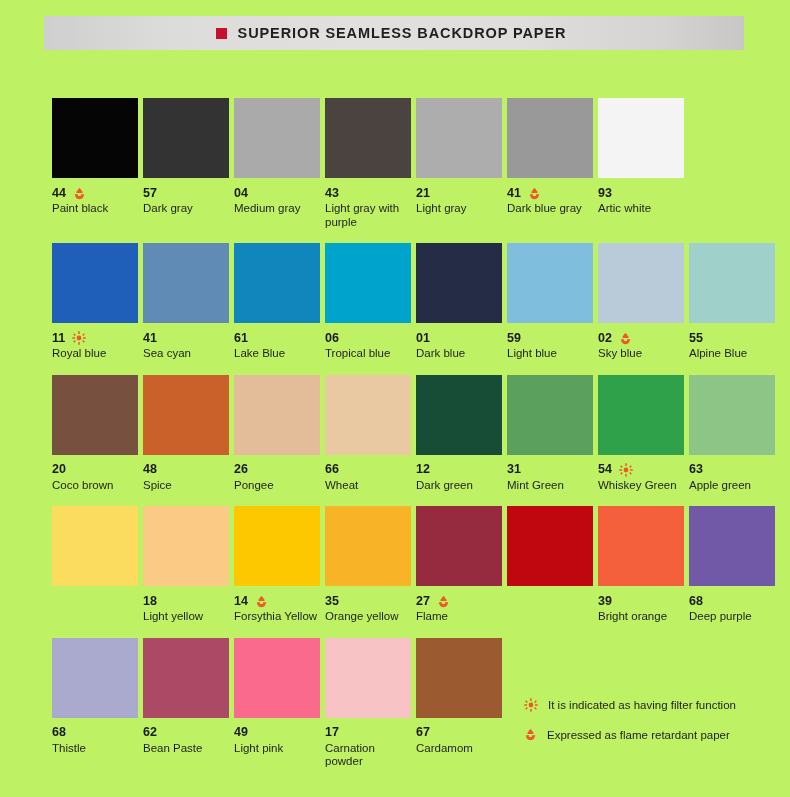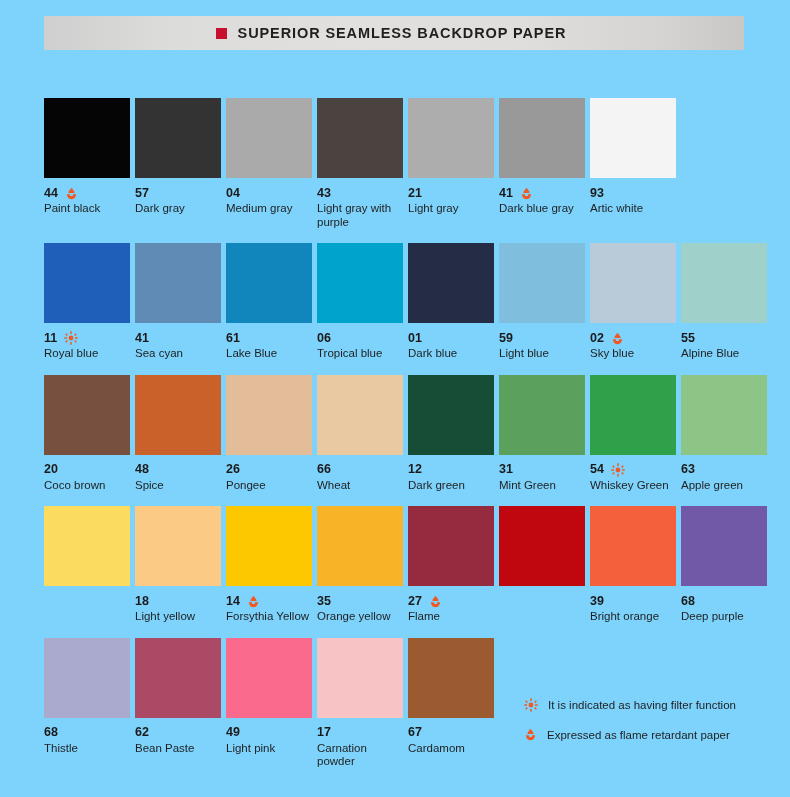--- a/index.html
+++ b/index.html
@@ -10,21 +10,21 @@
     width: 790px;
     height: 797px;
     background: #ffffff;
     font-family: "Liberation Sans", sans-serif;
     overflow: hidden;
   }
   .page {
     position: relative;
     width: 790px;
     height: 797px;
-    background: #7dd3fc;
+    background: #bef264;
   }
 
   
   .header-bar {
     position: absolute;
     left: 44px;
     top: 16px;
     width: 700px;
     height: 34px;
     background: linear-gradient(to right,
@@ -50,21 +50,21 @@
     font-size: 14.5px;
     font-weight: bold;
     letter-spacing: 0.9px;
     color: #1f1f1f;
     white-space: nowrap;
   }
 
   
   .grid {
     position: absolute;
-    left: 44px;
+    left: 52px;
     top: 98px;
     width: 704px;
   }
   .row {
     display: flex;
     margin-bottom: 14px;
   }
   .cell {
     width: 86px;
     margin-right: 1px;

